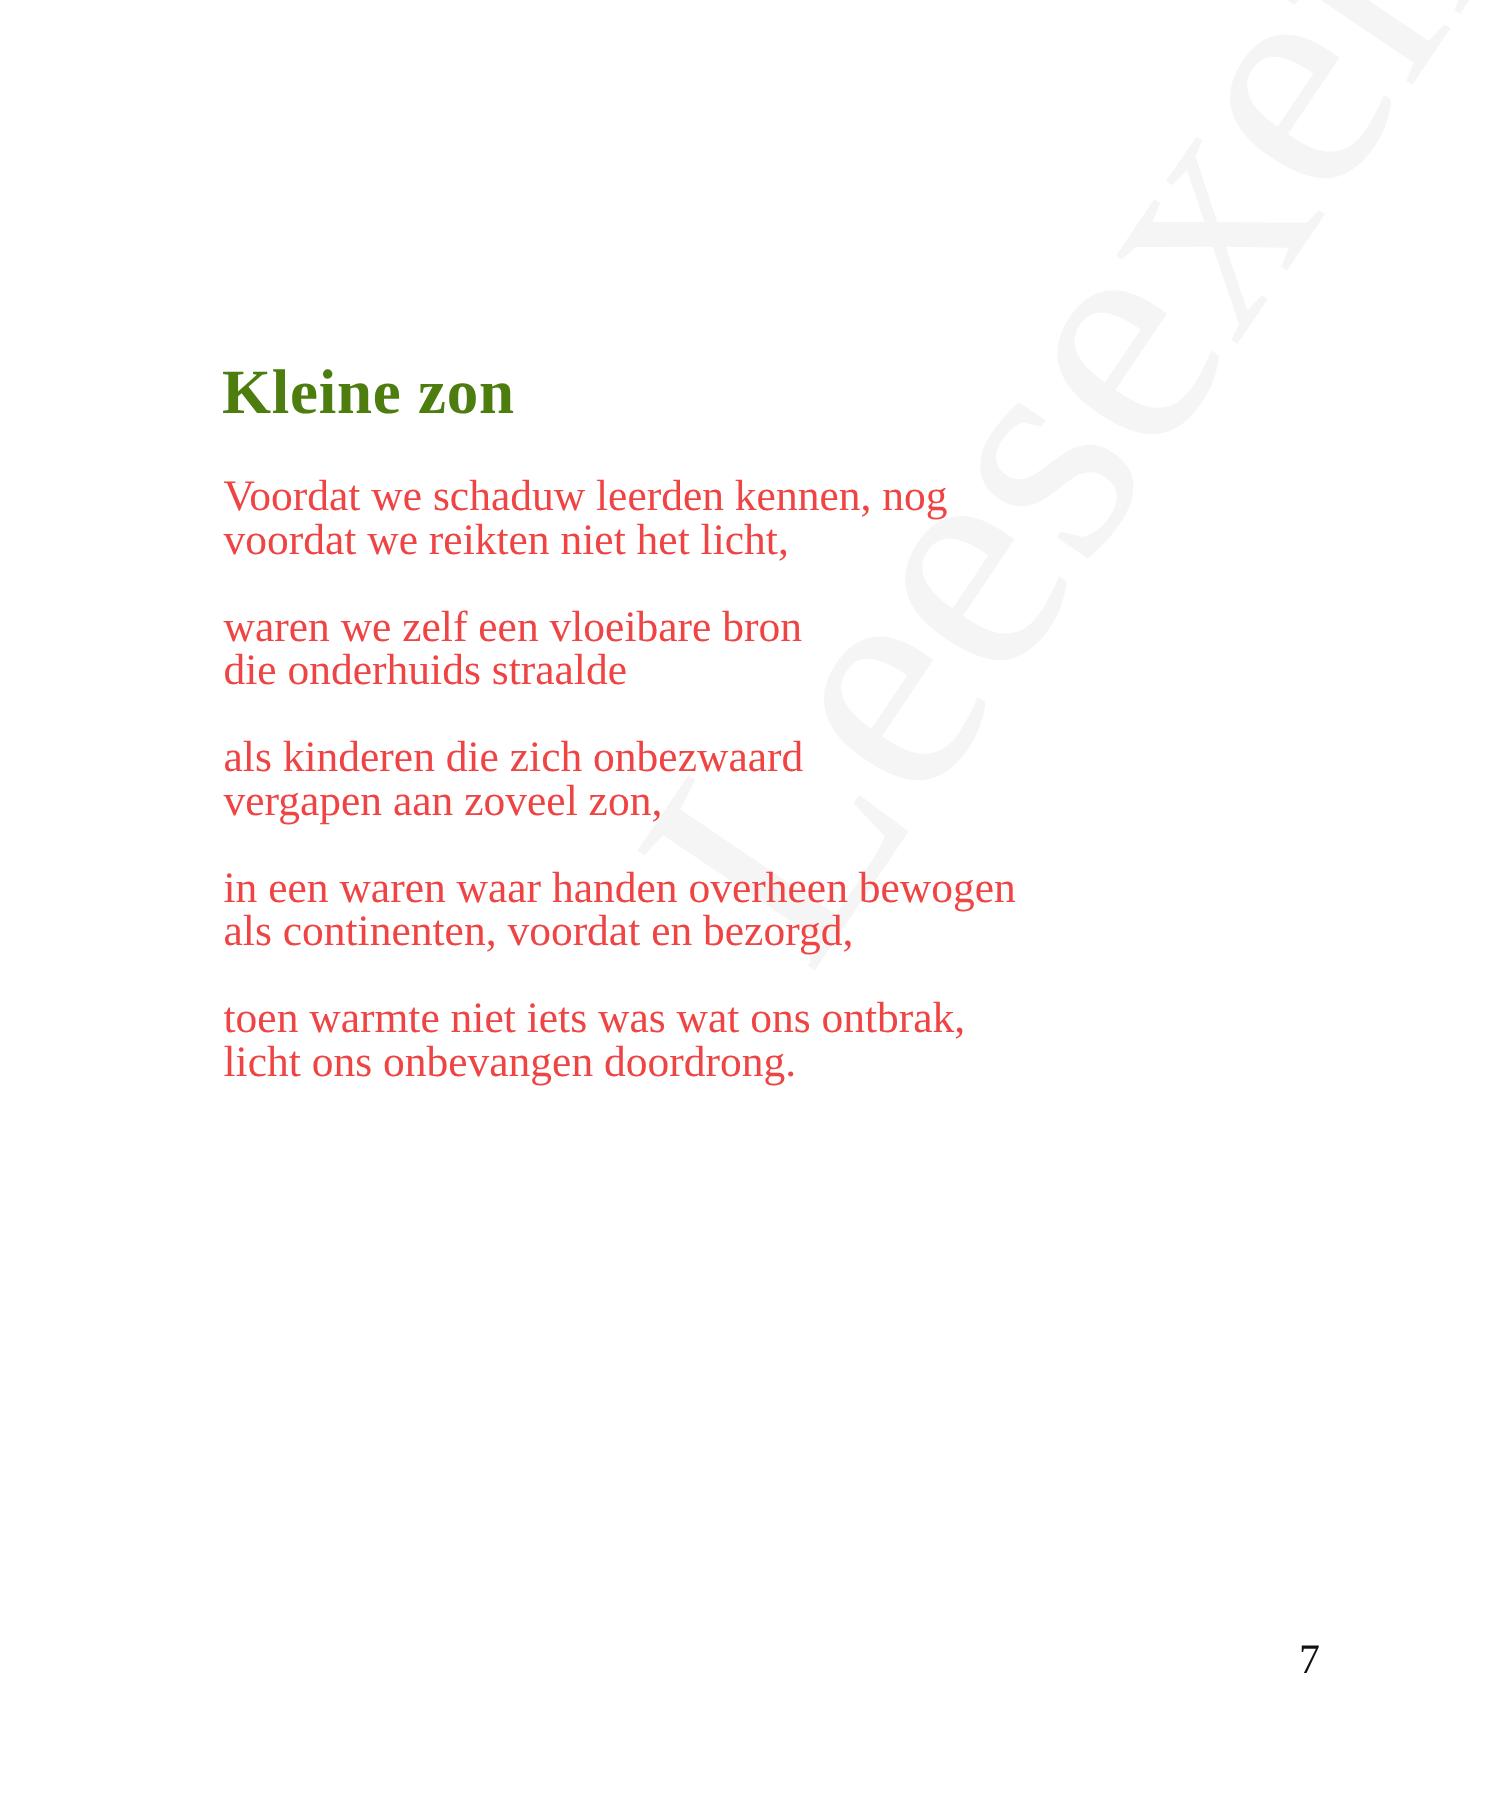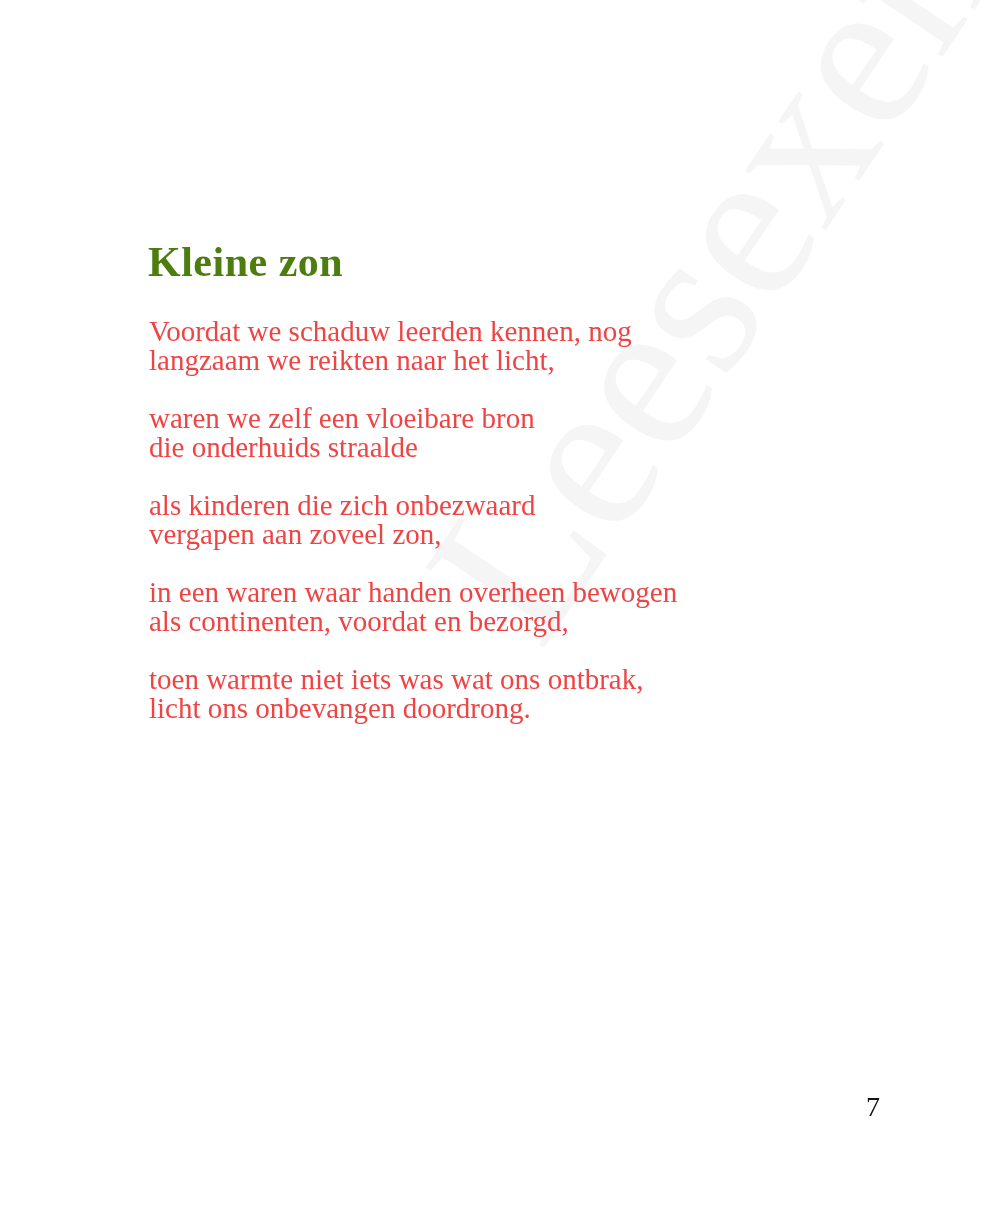--- a/index.html
+++ b/index.html
@@ -78,21 +78,21 @@
   <div class="watermark">
     <span>Leesexemplaar</span>
   </div>
 
   <h1 class="title">Kleine zon</h1>
 
   <div class="poem">
 
     <div class="stanza">
       <div class="line">Voordat we schaduw leerden kennen, nog</div>
-      <div class="line">langzaam we reikten naar het licht,</div>
+      <div class="line">voordat we reikten niet het licht,</div>
     </div>
 
     <div class="stanza">
       <div class="line">waren we zelf een vloeibare bron</div>
       <div class="line">die onderhuids straalde</div>
     </div>
 
     <div class="stanza">
       <div class="line">als kinderen die zich onbezwaard</div>
       <div class="line">vergapen aan zoveel zon,</div>

